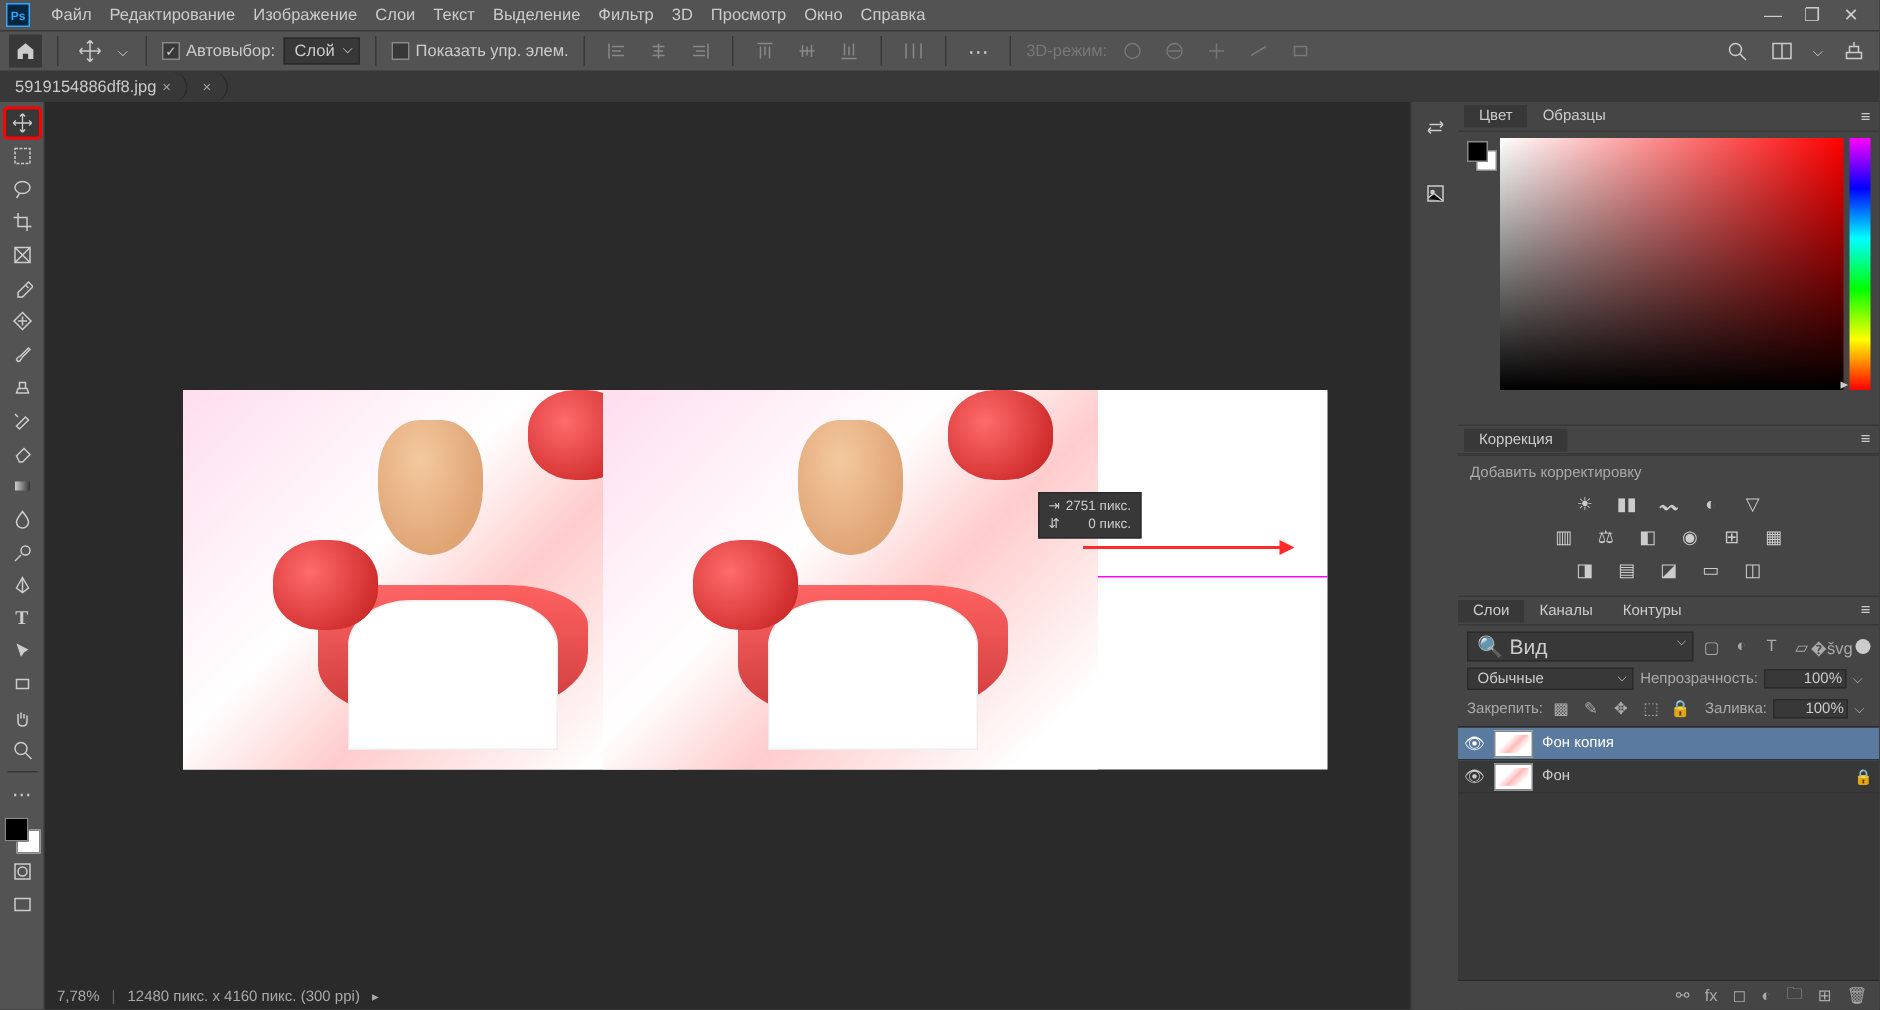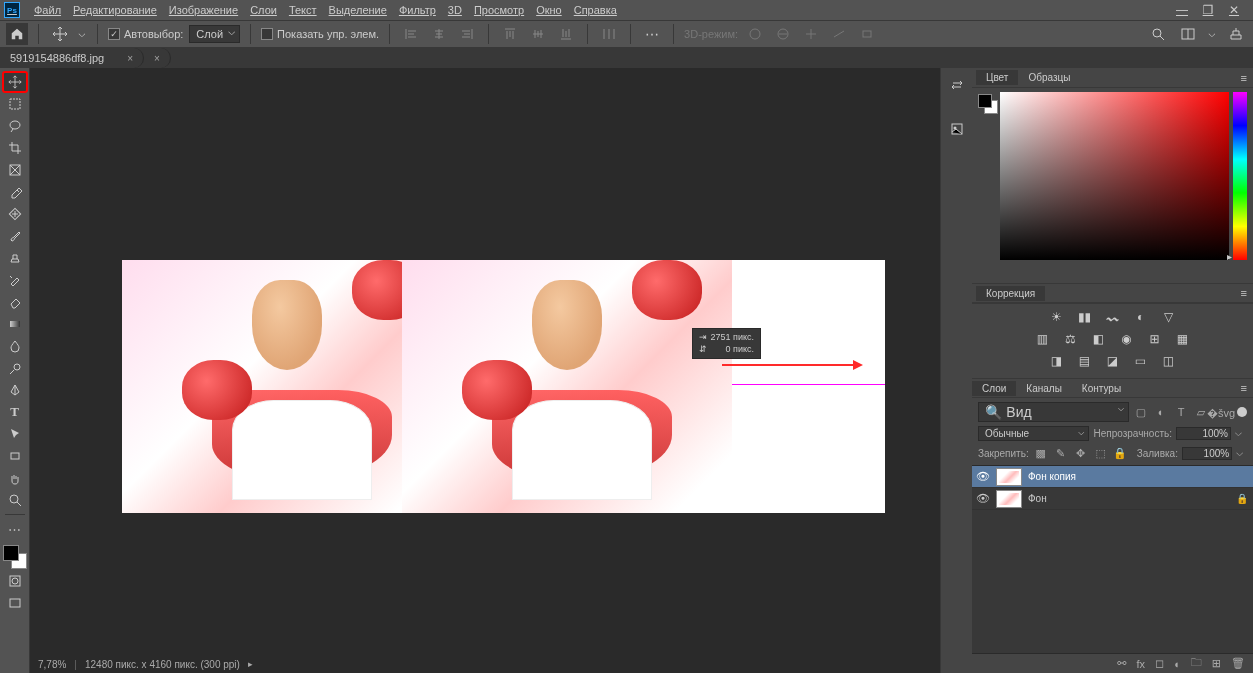--- a/index.html
+++ b/index.html
@@ -1,35 +1,35 @@
 <!DOCTYPE html>
 <html><head>
 <meta charset="utf-8">
 <style>
 * { box-sizing: border-box; margin: 0; padding: 0; font-family: "Segoe UI", Tahoma, sans-serif; }
 body { background: #535353; color: #ccc; font-size: 11px; overflow: hidden; width: 1253px; height: 673px; }
-.topbar { height: 20px; background: #535353; display: flex; align-items: center; padding: 0 4px; text-decoration: underline; }
+.topbar { height: 20px; background: #535353; display: flex; align-items: center; padding: 0 4px; }
 .ps-logo { width: 16px; height: 16px; background: #002640; border: 1px solid #31a8ff; display: flex; align-items: center; justify-content: center; color: #31a8ff; font-size: 8px; font-weight: bold; margin-right: 8px; }
 .menu-item { padding: 0 6px; cursor: pointer; font-size: 11px; }
 .window-controls { margin-left: auto; display: flex; gap: 12px; padding-right: 8px; }
 .win-btn { width: 14px; height: 14px; cursor: pointer; color: #ccc; font-size: 12px; display: flex; align-items: center; justify-content: center; }
 
 .options-bar { height: 28px; background: #535353; border-top: 1px solid #383838; border-bottom: 1px solid #383838; display: flex; align-items: center; padding: 0 6px; gap: 6px; }
 .home-btn { width: 22px; height: 22px; background: #383838; display: flex; align-items: center; justify-content: center; cursor: pointer; }
 .opt-icon { width: 22px; height: 22px; display: flex; align-items: center; justify-content: center; cursor: pointer; }
 .opt-divider { width: 1px; height: 20px; background: #383838; margin: 0 4px; }
 .opt-check { display: flex; align-items: flex-start; gap: 4px; cursor: pointer; }
 .opt-checkbox { width: 12px; height: 12px; border: 1px solid #888; background: #383838; }
 .opt-checkbox.checked::after { content: "✓"; color: #ccc; font-size: 9px; display: block; text-align: center; line-height: 10px; }
 .opt-select { background: #383838; border: 1px solid #2a2a2a; color: #ccc; padding: 2px 16px 2px 6px; font-size: 11px; position: relative; cursor: pointer; }
 .opt-select::after { content: "⌵"; position: absolute; right: 4px; top: 1px; font-size: 9px; }
 .right-tools { margin-left: auto; display: flex; gap: 8px; align-items: center; }
 
 .tabs-row { height: 20px; background: #383838; display: flex; align-items: stretch; }
-.file-tab { padding: 0 10px; display: flex; align-items: center; gap: 23px; font-size: 11px; border-right: 1px solid #2a2a2a; cursor: pointer; border-radius: 10px; }
+.file-tab { padding: 0 10px; display: flex; align-items: center; gap: 4px; font-size: 11px; border-right: 1px solid #2a2a2a; cursor: pointer; border-radius: 10px; }
 .tab-close { font-size: 10px; cursor: pointer; opacity: 0.7; }
 
 .main-area { display: flex; height: 605px; }
 .toolbox { width: 30px; background: #535353; border-right: 1px solid #383838; display: flex; flex-direction: column; align-items: center; padding-top: 4px; gap: 2px; }
 .tool-btn { width: 24px; height: 20px; display: flex; align-items: center; justify-content: center; cursor: pointer; border-radius: 2px; font-size: 13px; color: #ccc; }
 .tool-btn.active { background: #383838; }
 .tool-btn.highlighted { outline: 2px solid red; outline-offset: -1px; }
 .fg-bg-swatch { width: 24px; height: 24px; position: relative; margin-top: 4px; }
 .fg-swatch { width: 16px; height: 16px; background: #000; border: 1px solid #888; position: absolute; top: 0; left: 0; z-index: 2; }
 .bg-swatch { width: 16px; height: 16px; background: #fff; border: 1px solid #888; position: absolute; bottom: 0; right: 0; }
@@ -453,20 +453,21 @@
       <div class="hue-strip">
           <span class="hue-tri">▸</span>
         </div>
     </div>
 
     <div class="panel-header" style="border-top:1px solid #383838;">
       <div class="panel-tab active">Коррекция</div>
       <div class="panel-menu">≡</div>
     </div>
     <div class="adjustments-panel">
+      <div class="adj-hint">Добавить корректировку</div>
       <div class="adj-row">
         <div class="adj-icon">☀</div>
         <div class="adj-icon">▮▮</div>
         <div class="adj-icon">〰</div>
         <div class="adj-icon">◐</div>
         <div class="adj-icon">▽</div>
       </div>
       <div class="adj-row">
         <div class="adj-icon">▥</div>
         <div class="adj-icon">⚖</div>

